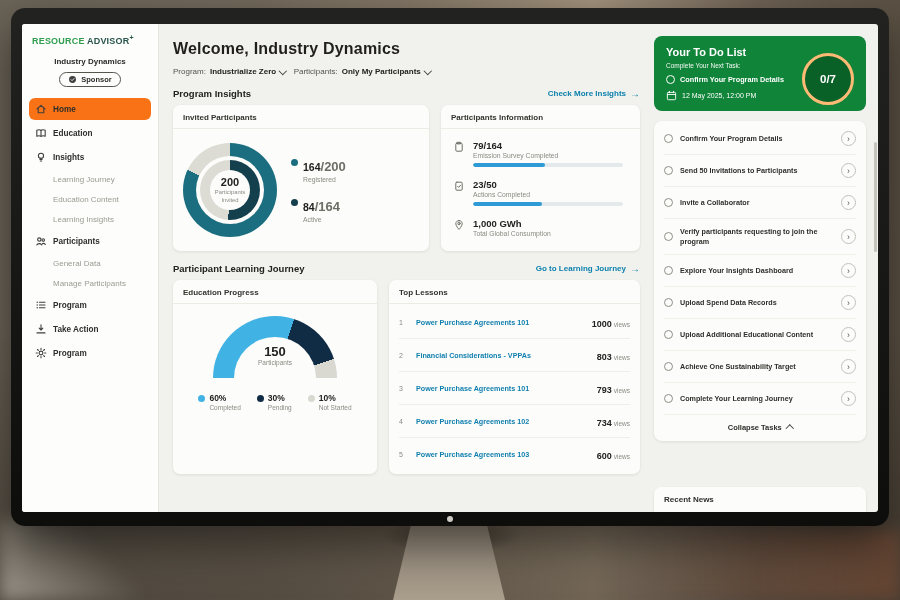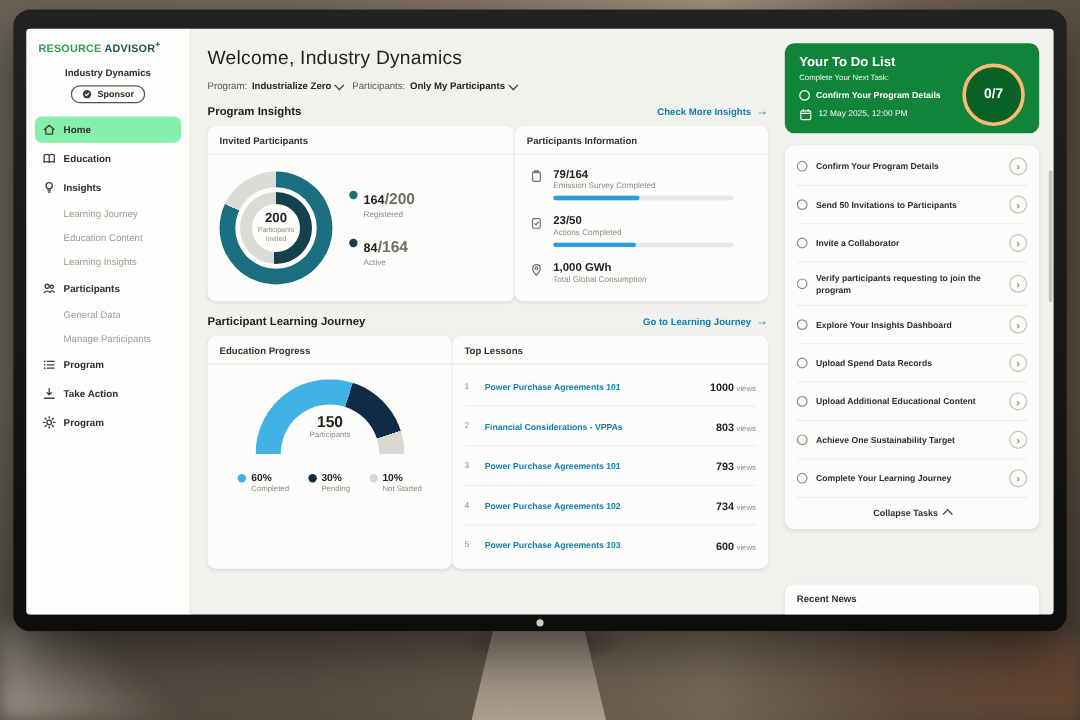--- a/index.html
+++ b/index.html
@@ -33,39 +33,39 @@
   .logo-green{color:#2f9e4f}
   .logo-dark{color:#28544c}
   .logo-plus{color:#28544c;font-size:7px;vertical-align:super}
   .org{margin-top:11px;text-align:center;font-size:8px;font-weight:bold;color:#2b2b28}
   .sponsor{margin:6px auto 9px;display:flex;align-items:center;gap:4px;border:1px solid #56564f;
     border-radius:9px;padding:2px 8px;font-size:7.5px;font-weight:bold;color:#2b2b28;width:fit-content;cursor:pointer}
   .nav{display:flex;flex-direction:column;gap:2px;margin-top:2px}
   .nav-item{display:flex;align-items:center;gap:6px;padding:5px 6px;border-radius:6px;
     font-size:8.2px;font-weight:bold;color:#2e2e2a;cursor:pointer}
   .nav-item.sub{padding:4.5px 6px 4.5px 24px;color:#9b9b93;font-weight:normal;font-size:8px}
-  .nav-item.active{background:#86efac}
+  .nav-item.active{background:#f97316}
   .nav-ic{width:12px;height:12px;display:flex;flex:none}
   .nav-ic svg,.stat-ic svg,.sponsor-ic svg,.tg-cal svg{display:block}
 
   
   .main{flex:1;min-width:0;box-sizing:border-box;padding:8px 14px 0}
-  .welcome{margin:8px 0 0;font-size:16px;font-weight:normal;color:#201f1d;letter-spacing:.2px}
+  .welcome{margin:8px 0 0;font-size:16px;font-weight:bold;color:#201f1d;letter-spacing:.2px}
   .filters{display:flex;gap:8px;margin-top:9px;align-items:center}
   .filter{display:flex;align-items:center;gap:4px;font-size:8px;cursor:pointer}
   .f-label{color:#55554e}
   .f-value{font-weight:bold;color:#22221f}
   .chev{display:inline-block;width:4.5px;height:4.5px;border-right:1.2px solid #3c3c38;border-bottom:1.2px solid #3c3c38}
   .chev.down{transform:rotate(45deg);margin-top:-2px}
   .chev.up{transform:rotate(-135deg);margin-top:2px}
   .section-head{display:flex;justify-content:space-between;align-items:center;margin:12px 0 6px}
   .section-title{font-size:9.5px;font-weight:bold;color:#22221f}
   .section-link{display:flex;align-items:center;gap:4px;font-size:8px;font-weight:bold;color:#0c82ae;cursor:pointer}
   .arr{font-size:10px;line-height:1}
-  .cards-row{display:flex;gap:0}
+  .cards-row{display:flex;gap:12px}
   .card{background:#fcfcfa;border-radius:7px;box-shadow:0 1px 3px rgba(20,20,20,.09)}
   .card-head{padding:8px 10px 6px;font-size:8px;font-weight:bold;color:#33332e;border-bottom:1px solid #ecece5}
 
   
   .card-invited{width:256px;flex:none}
   .invited-body{display:flex;align-items:center;gap:14px;padding:14px 10px}
   .donut{position:relative;width:94px;height:94px;flex:none}
   .d-outer{position:absolute;inset:0;border-radius:50%}
   .d-hole1{position:absolute;inset:13px;border-radius:50%;background:#fcfcfa}
   .d-inner{position:absolute;inset:17px;border-radius:50%}

